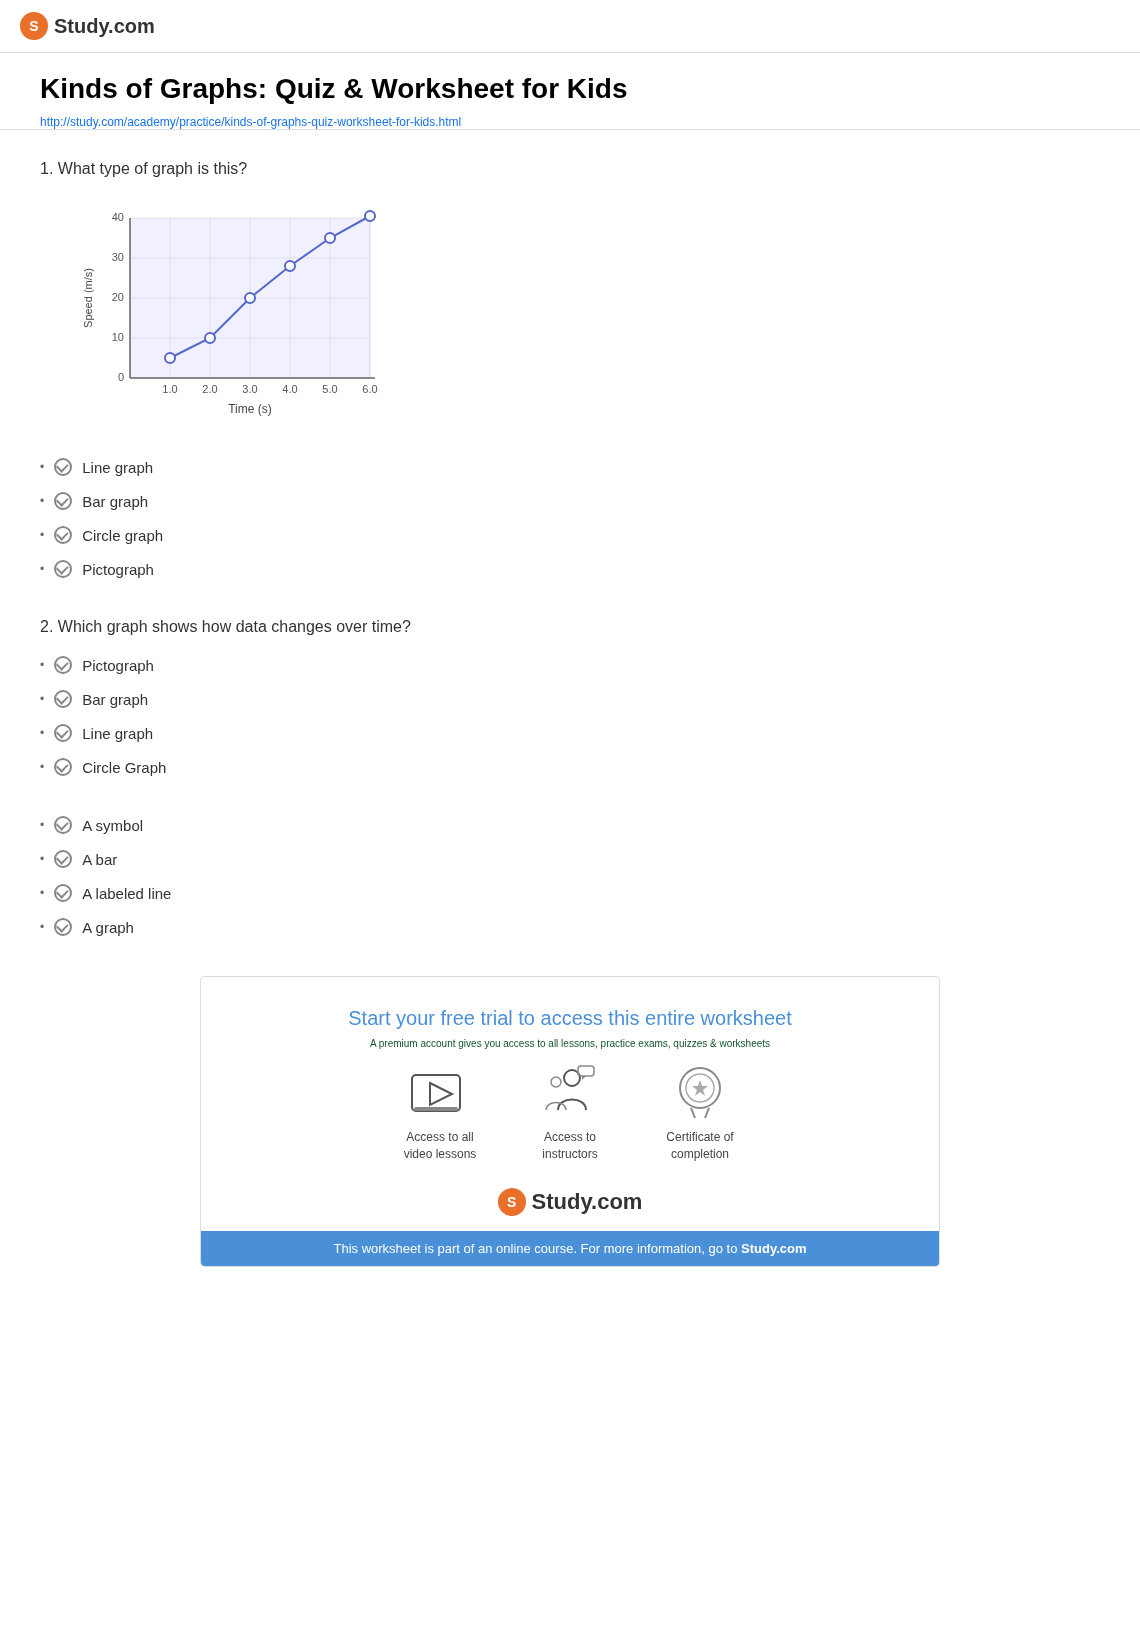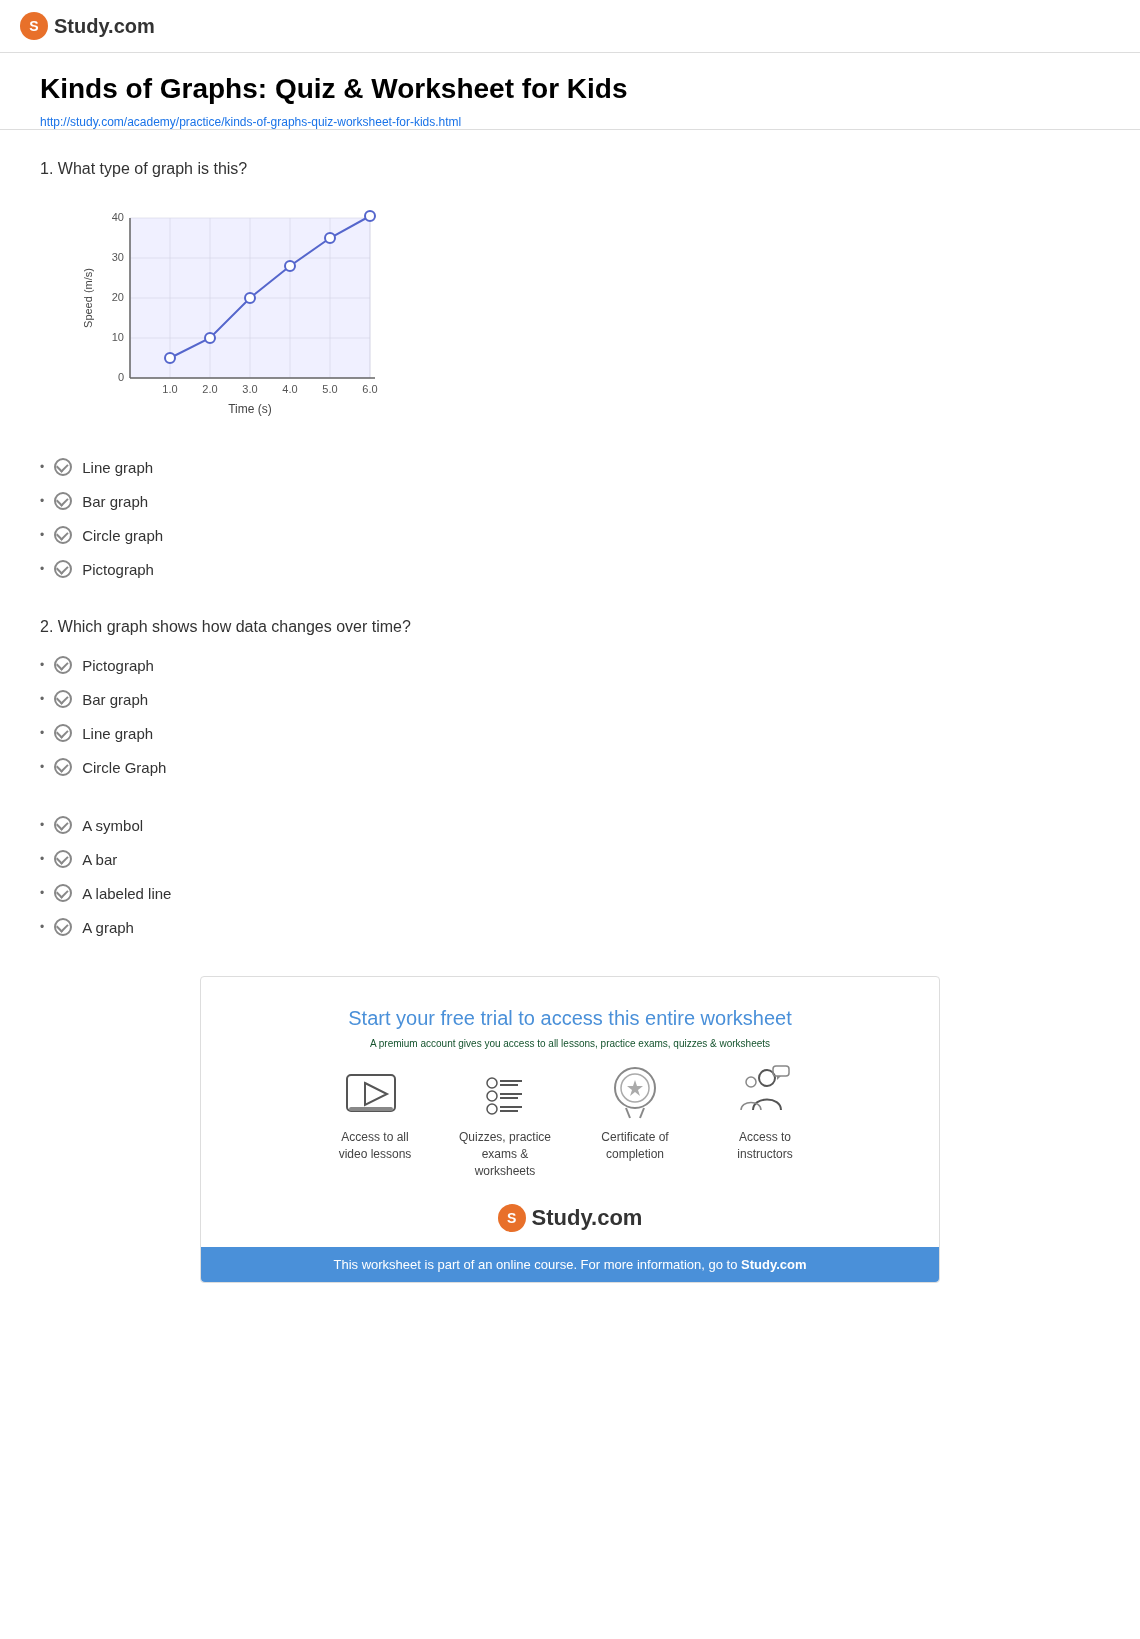--- a/index.html
+++ b/index.html
@@ -358,66 +358,50 @@
         <div class="cta-feature-icon">
           <svg width="60" height="50" viewBox="0 0 60 50">
             <rect x="2" y="8" width="48" height="36" rx="4" fill="none" stroke="#555" stroke-width="2"></rect>
             <rect x="4" y="40" width="44" height="4" rx="2" fill="#888" stroke="none"></rect>
             <polygon points="20,16 42,27 20,38" fill="none" stroke="#555" stroke-width="2"></polygon>
           </svg>
         </div>
         <div class="cta-feature-label">Access to all<br>video lessons</div>
       </div>
 
+
       <div class="cta-feature">
         <div class="cta-feature-icon">
-          <svg width="50" height="50" viewBox="0 0 50 50">
-            <circle cx="12" cy="16" r="5" fill="none" stroke="#555" stroke-width="1.5"></circle>
-            <line x1="20" y1="14" x2="42" y2="14" stroke="#555" stroke-width="2"></line>
-            <line x1="20" y1="18" x2="38" y2="18" stroke="#555" stroke-width="2"></line>
-            <circle cx="12" cy="29" r="5" fill="none" stroke="#555" stroke-width="1.5"></circle>
-            <line x1="20" y1="27" x2="42" y2="27" stroke="#555" stroke-width="2"></line>
-            <line x1="20" y1="31" x2="38" y2="31" stroke="#555" stroke-width="2"></line>
-            <circle cx="12" cy="42" r="5" fill="none" stroke="#555" stroke-width="1.5"></circle>
-            <line x1="20" y1="40" x2="42" y2="40" stroke="#555" stroke-width="2"></line>
-            <line x1="20" y1="44" x2="38" y2="44" stroke="#555" stroke-width="2"></line>
+          <svg width="60" height="55" viewBox="0 0 60 55">
+
+            <circle cx="32" cy="14" r="8" fill="none" stroke="#555" stroke-width="2"></circle>
+            <path d="M18 46 C18 32 46 32 46 46" fill="none" stroke="#555" stroke-width="2"></path>
+
+            <circle cx="16" cy="18" r="5" fill="none" stroke="#888" stroke-width="1.5"></circle>
+            <path d="M6 46 C6 36 26 36 26 46" fill="none" stroke="#888" stroke-width="1.5"></path>
+
+            <rect x="38" y="2" width="16" height="10" rx="3" fill="none" stroke="#888" stroke-width="1.5"></rect>
+            <polygon points="42,12 42,16 46,12" fill="#888"></polygon>
           </svg>
         </div>
-        <div class="cta-feature-label">Quizzes, practice<br>exams &amp; worksheets</div>
+        <div class="cta-feature-label">Access to<br>instructors</div>
       </div>
 
       <div class="cta-feature">
         <div class="cta-feature-icon">
           <svg width="55" height="55" viewBox="0 0 55 55">
             <circle cx="27" cy="24" r="20" fill="none" stroke="#888" stroke-width="2"></circle>
             <circle cx="27" cy="24" r="14" fill="none" stroke="#aaa" stroke-width="1.5"></circle>
             <line x1="18" y1="44" x2="22" y2="54" stroke="#888" stroke-width="2"></line>
             <line x1="36" y1="44" x2="32" y2="54" stroke="#888" stroke-width="2"></line>
             <polygon points="27,16 29,22 35,22 30,26 32,32 27,28 22,32 24,26 19,22 25,22" fill="#aaa"></polygon>
           </svg>
         </div>
         <div class="cta-feature-label">Certificate of<br>completion</div>
       </div>
-
-      <div class="cta-feature">
-        <div class="cta-feature-icon">
-          <svg width="60" height="55" viewBox="0 0 60 55">
-
-            <circle cx="32" cy="14" r="8" fill="none" stroke="#555" stroke-width="2"></circle>
-            <path d="M18 46 C18 32 46 32 46 46" fill="none" stroke="#555" stroke-width="2"></path>
-
-            <circle cx="16" cy="18" r="5" fill="none" stroke="#888" stroke-width="1.5"></circle>
-            <path d="M6 46 C6 36 26 36 26 46" fill="none" stroke="#888" stroke-width="1.5"></path>
-
-            <rect x="38" y="2" width="16" height="10" rx="3" fill="none" stroke="#888" stroke-width="1.5"></rect>
-            <polygon points="42,12 42,16 46,12" fill="#888"></polygon>
-          </svg>
-        </div>
-        <div class="cta-feature-label">Access to<br>instructors</div>
-      </div>
     </div>
 
     <div class="cta-logo">
       <div class="cta-logo-icon">S</div>
       <span>Study.com</span>
     </div>
 
     <div class="cta-footer-banner">
       <span>This worksheet is part of an online course. For more information, go to </span>
       <strong>Study.com</strong>

